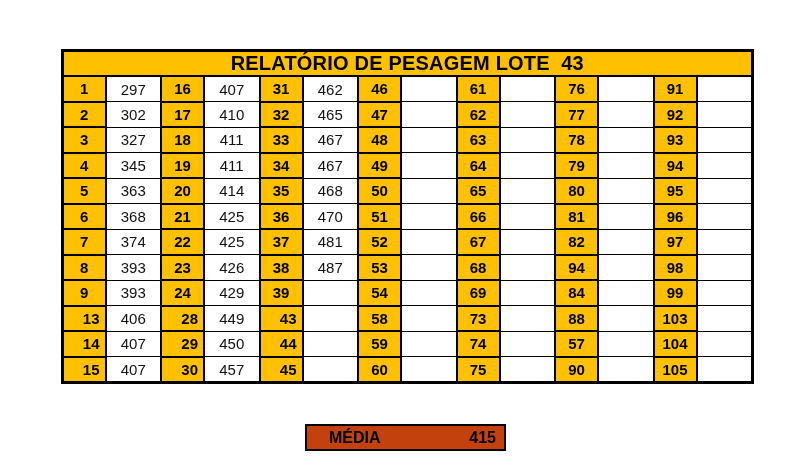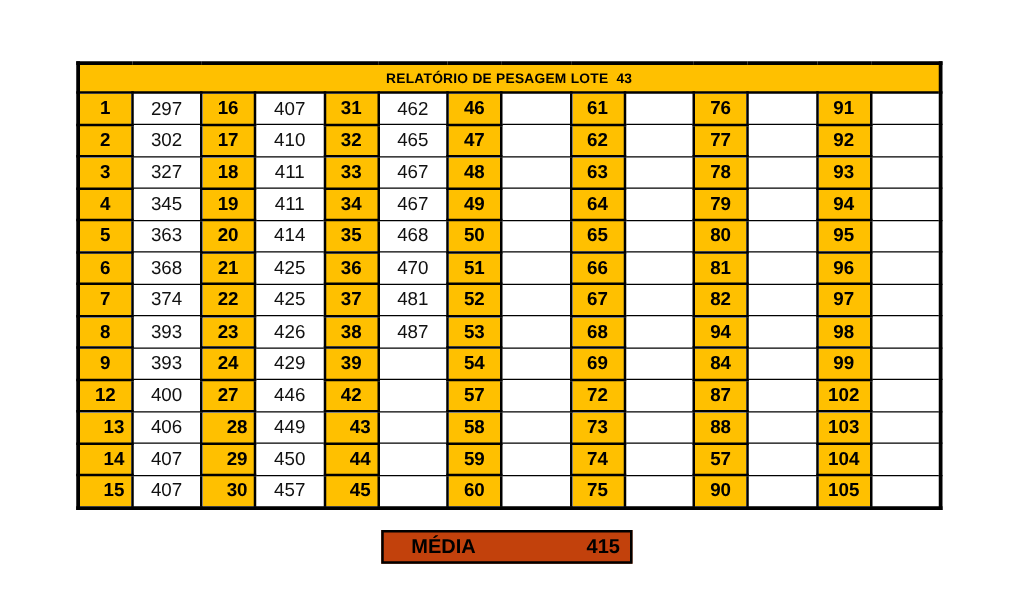--- a/index.html
+++ b/index.html
@@ -18,21 +18,21 @@
     top: 49px;
     width: 690px;
     border-collapse: collapse;
     table-layout: fixed;
     border: 3px solid #000;
   }
   table.report th.title-cell {
     background: #FFC000;
     border: 2px solid #000;
     height: 21px;
-    font-size: 11px;
+    font-size: 20px;
     font-weight: bold;
     text-align: center;
     vertical-align: middle;
     white-space: pre;
     padding: 0;
     letter-spacing: 0.2px;
   }
   table.report td {
     height: 23.5px;
     padding: 0;
@@ -240,36 +240,20 @@
           <td class="num">54</td>
           <td class="val"></td>
           <td class="num">69</td>
           <td class="val"></td>
           <td class="num">84</td>
           <td class="val"></td>
           <td class="num">99</td>
           <td class="val"></td>
         </tr>
         <tr>
-          <td class="num">12</td>
-          <td class="val">400</td>
-          <td class="num">27</td>
-          <td class="val">446</td>
-          <td class="num">42</td>
-          <td class="val"></td>
-          <td class="num">57</td>
-          <td class="val"></td>
-          <td class="num">72</td>
-          <td class="val"></td>
-          <td class="num">87</td>
-          <td class="val"></td>
-          <td class="num">102</td>
-          <td class="val"></td>
-        </tr>
-        <tr>
           <td class="num right">13</td>
           <td class="val">406</td>
           <td class="num right">28</td>
           <td class="val">449</td>
           <td class="num right">43</td>
           <td class="val"></td>
           <td class="num">58</td>
           <td class="val"></td>
           <td class="num">73</td>
           <td class="val"></td>

